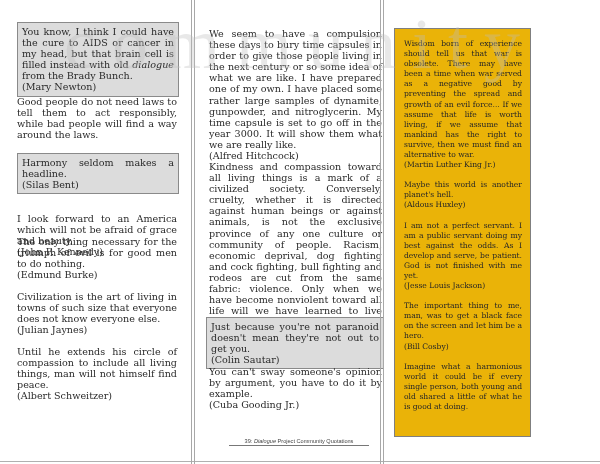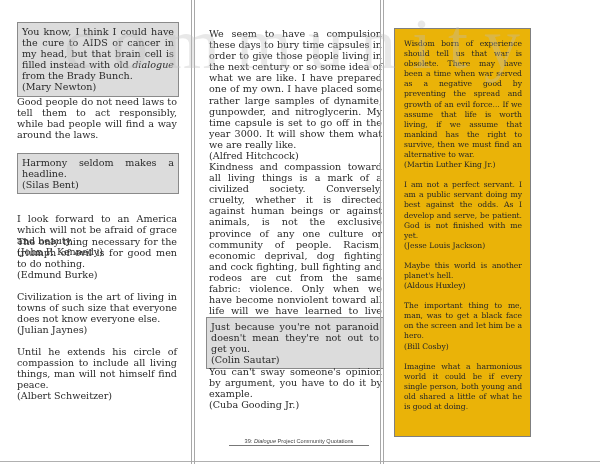--- a/index.html
+++ b/index.html
@@ -105,26 +105,26 @@
   <span>39:</span>
   <i>Dialogue</i><span> Project Community Quotations</span>
 </div>
 
 <div class="gray-panel">
   <div class="quote">
     <span>Wisdom born of experience should tell us that war is obsolete. There may have been a time when war served as a negative good by preventing the spread and growth of an evil force... If we assume that life is worth living, if we assume that mankind has the right to survive, then we must find an alternative to war.</span>
     <span class="attr">(Martin Luther King Jr.)</span>
   </div>
   <div class="quote">
+    <span>Maybe this world is another planet's hell.</span>
+    <span class="attr">(Aldous Huxley)</span>
+  </div>
+  <div class="quote">
     <span>I am not a perfect servant. I am a public servant doing my best against the odds. As I develop and serve, be patient. God is not finished with me yet.</span>
     <span class="attr">(Jesse Louis Jackson)</span>
-  </div>
-  <div class="quote">
-    <span>Maybe this world is another planet's hell.</span>
-    <span class="attr">(Aldous Huxley)</span>
   </div>
   <div class="quote">
     <span>The important thing to me, man, was to get a black face on the screen and let him be a hero.</span>
     <span class="attr">(Bill Cosby)</span>
   </div>
   <div class="quote">
     <span>Imagine what a harmonious world it could be if every single person, both young and old shared a little of what he is good at doing.</span>
     
   </div>
 </div>

